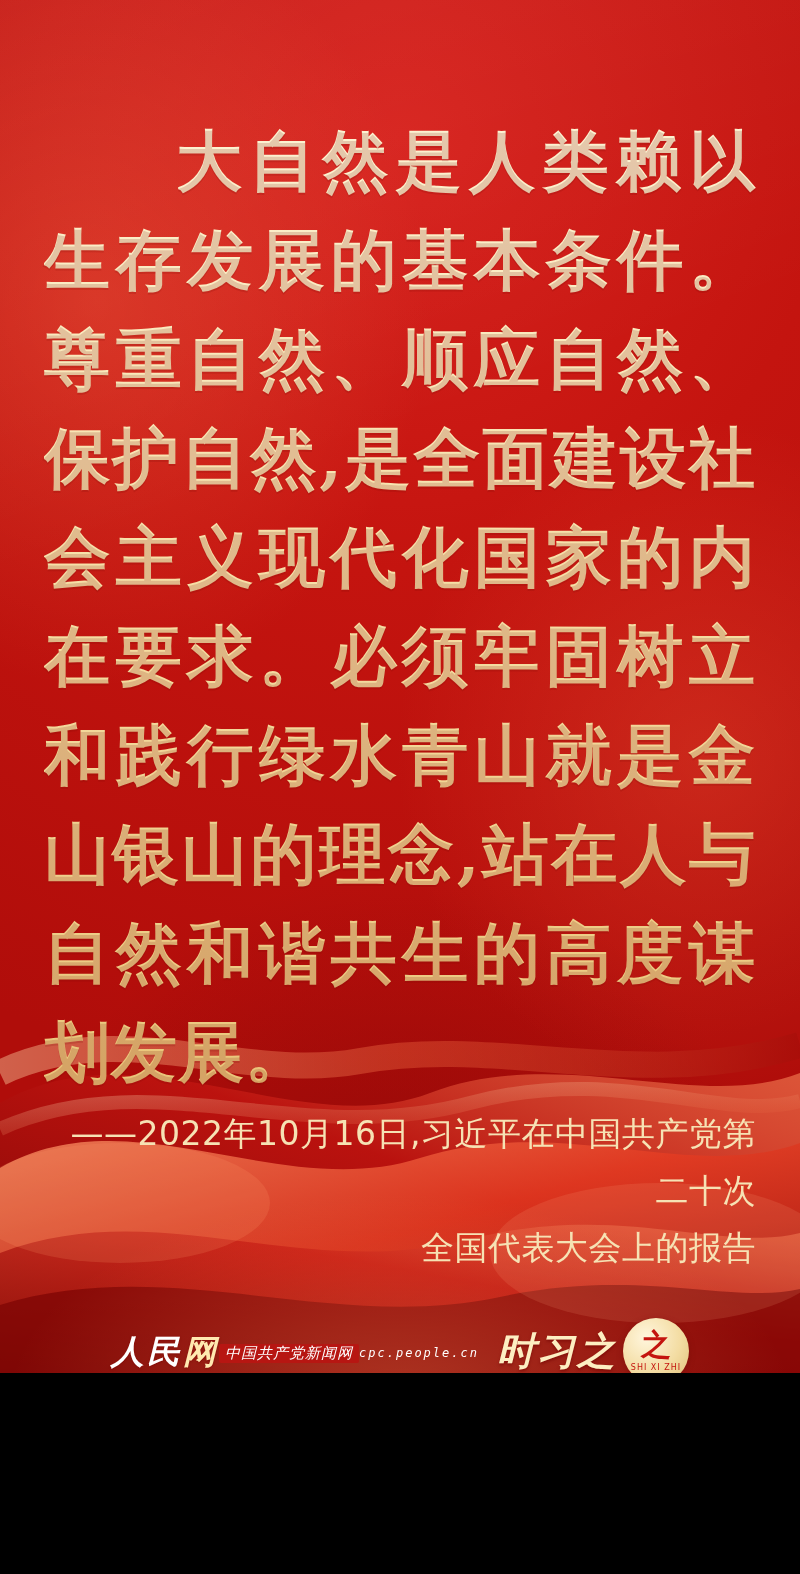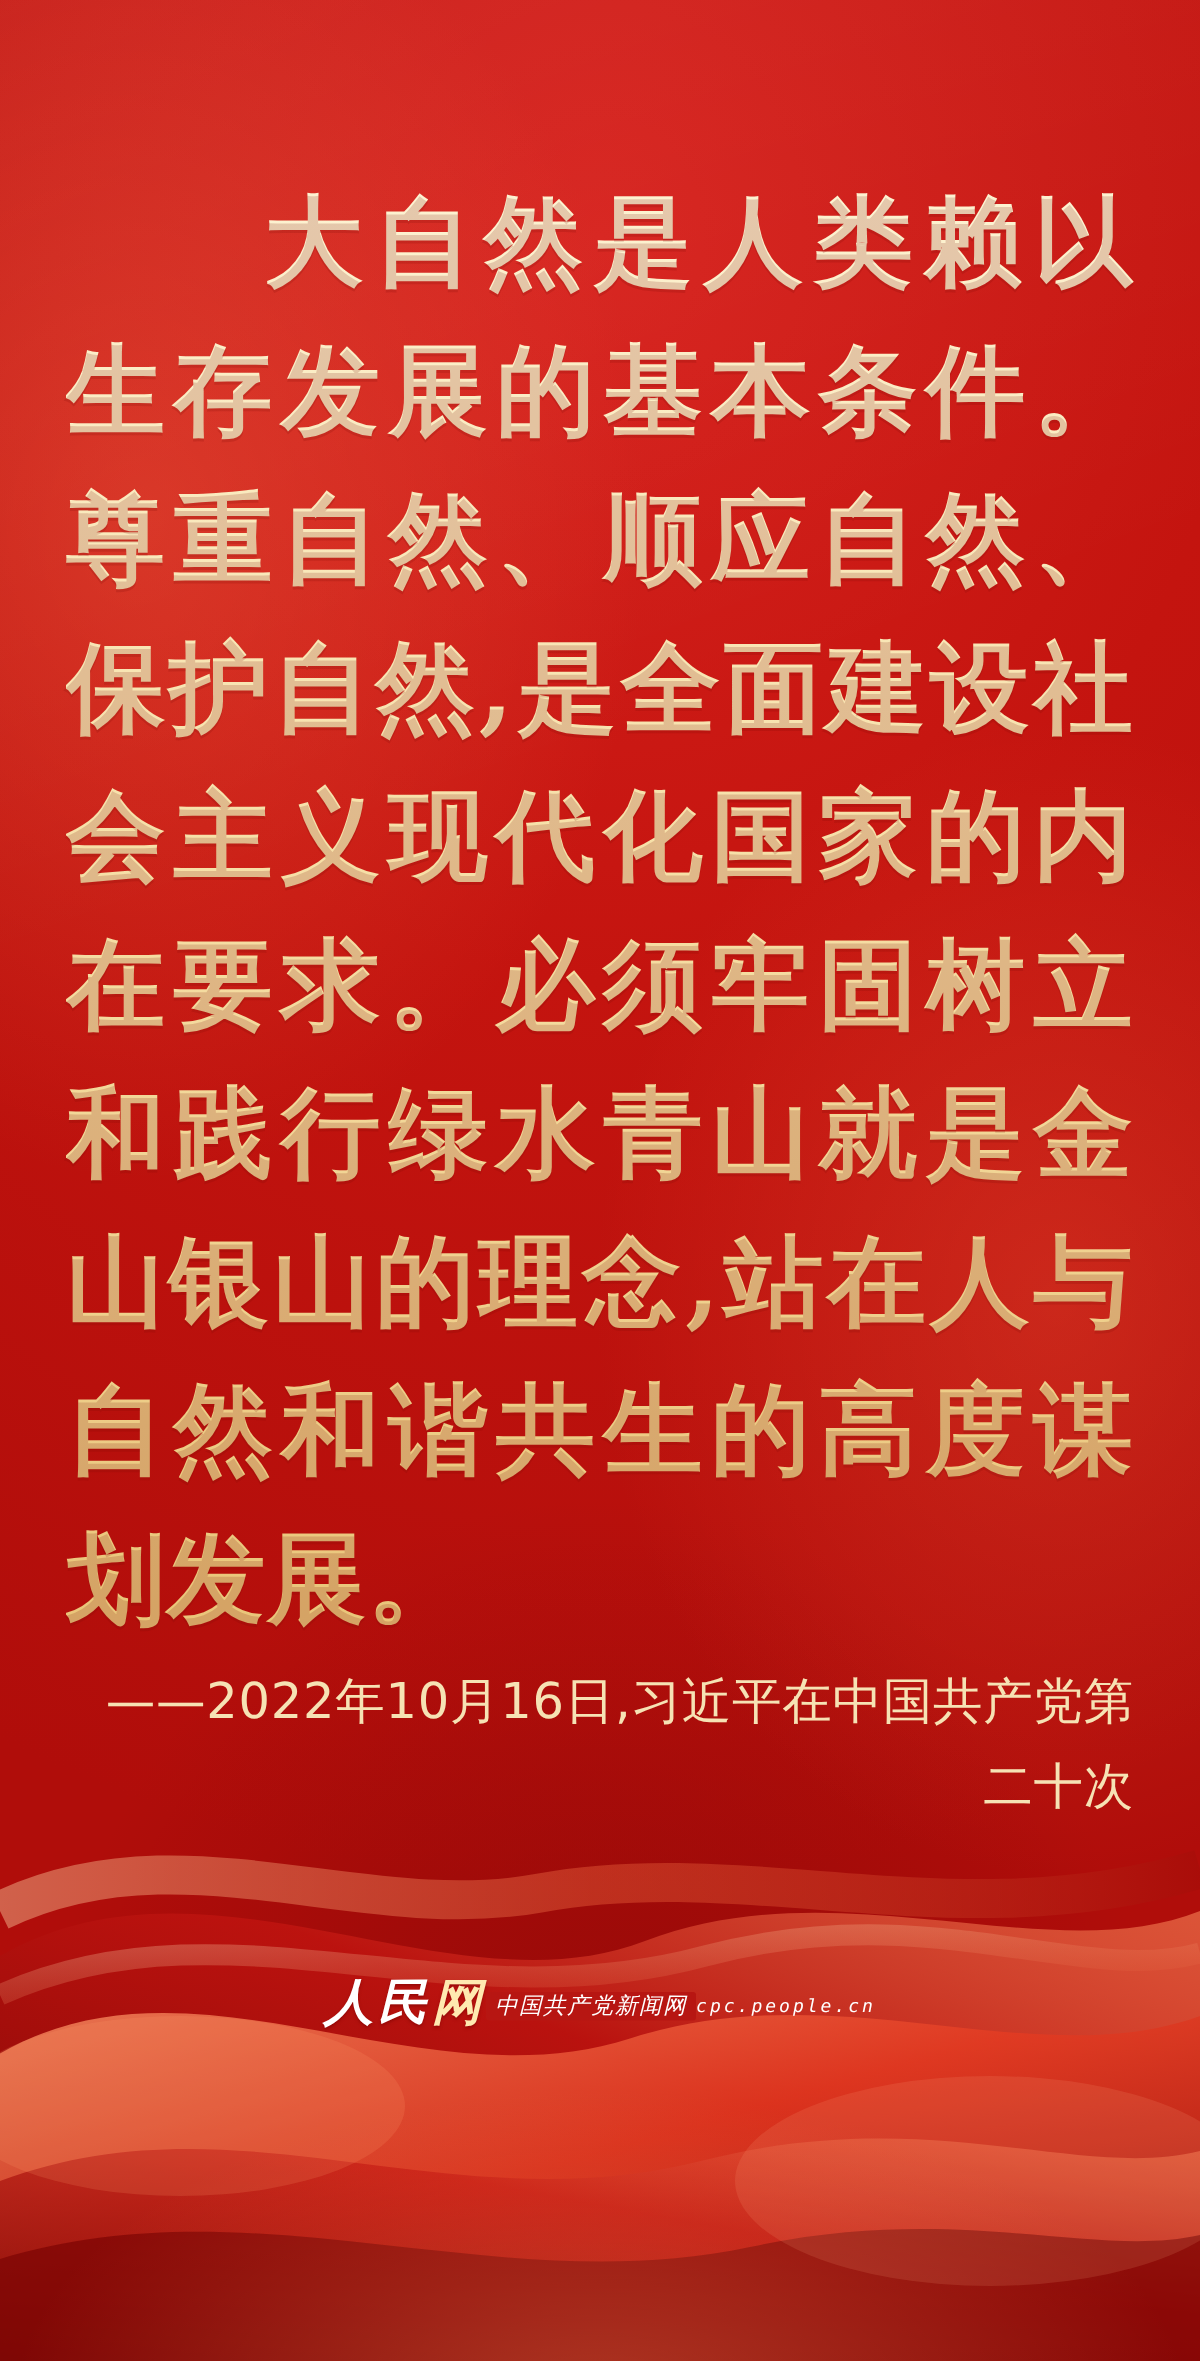--- a/index.html
+++ b/index.html
@@ -3,21 +3,21 @@
 <meta charset="utf-8">
 <style>
   html, body {
     margin: 0;
     padding: 0;
     background: #000;
   }
   .poster {
     position: relative;
     width: 800px;
-    height: 1574px;
+    height: 1373px;
     overflow: hidden;
     font-family: "Liberation Sans", sans-serif;
     background:
       radial-gradient(ellipse 120% 70% at 50% 10%, #d7211c 0%, #c4140f 45%, #b00d0a 100%),
       #c0120e;
   }
   
   .poster::before {
     content: "";
     position: absolute;
@@ -185,20 +185,21 @@
 <body>
 
 <div class="poster">
 
   <div class="quote-wrap">
     <p class="quote">大自然是人类赖以生存发展的基本条件。尊重自然、顺应自然、保护自然,是全面建设社会主义现代化国家的内在要求。必须牢固树立和践行绿水青山就是金山银山的理念,站在人与自然和谐共生的高度谋划发展。</p>
   </div>
 
   <div class="attribution">
     <span class="line1">——2022年10月16日,习近平在中国共产党第二十次</span>
+    <span class="line2">全国代表大会上的报告</span>
   </div>
 
   <svg class="ribbons" viewBox="0 0 800 420" preserveAspectRatio="none" xmlns="http://www.w3.org/2000/svg">
     <defs>
       <linearGradient id="rb1" x1="0" y1="0" x2="1" y2="1">
         <stop offset="0%" stop-color="#ff9a6a" stop-opacity="0.85"></stop>
         <stop offset="45%" stop-color="#e63c22" stop-opacity="0.9"></stop>
         <stop offset="100%" stop-color="#8c0705" stop-opacity="0.95"></stop>
       </linearGradient>
       <linearGradient id="rb2" x1="0" y1="0" x2="1" y2="0">
@@ -231,16 +232,23 @@
   <div class="logo-row">
 
     <div class="people-logo">
       <div class="cn">
         <span>人民</span><span class="red">网</span>
       </div>
       <div class="sub">中国共产党新闻网</div>
       <div class="domain">cpc.people.cn</div>
     </div>
 
+    <div class="brand-badge">
+      <span class="title">时习之</span>
+      <span class="seal">
+        <span class="glyph">之</span>
+        <span class="pinyin">SHI XI ZHI</span>
+      </span>
+    </div>
 
   </div>
 
 </div>
 
 </body></html>

